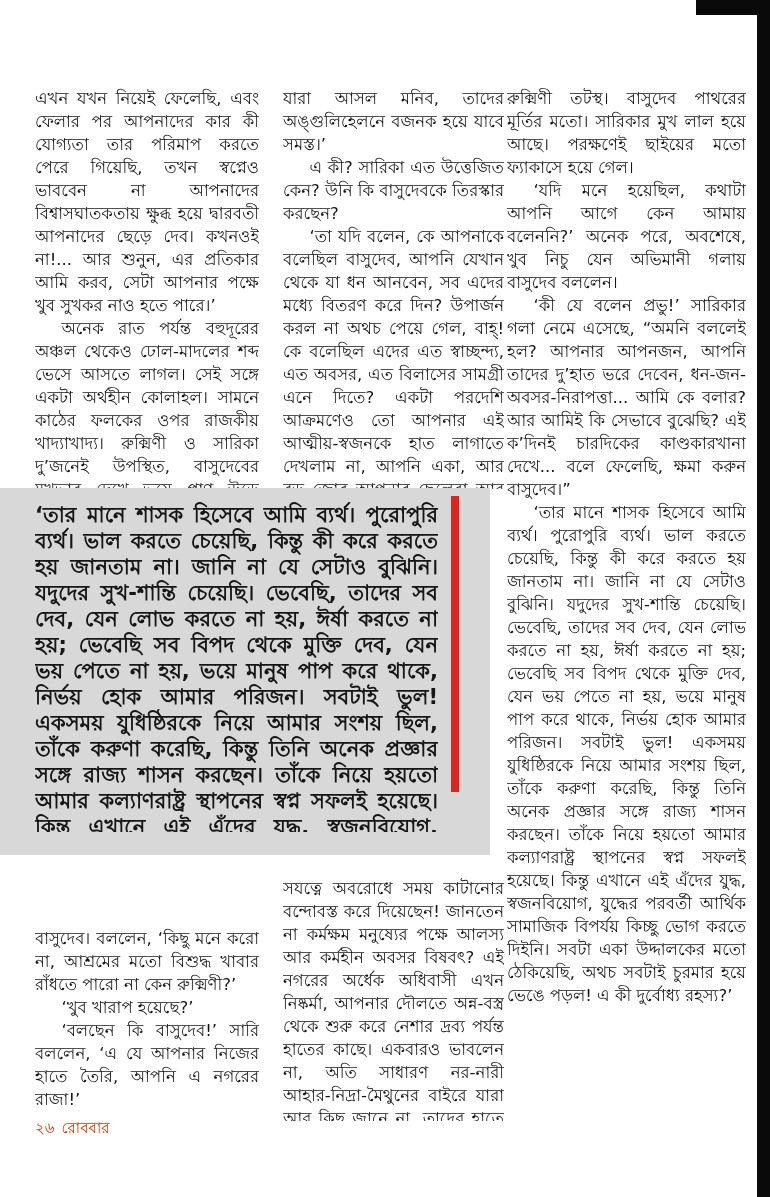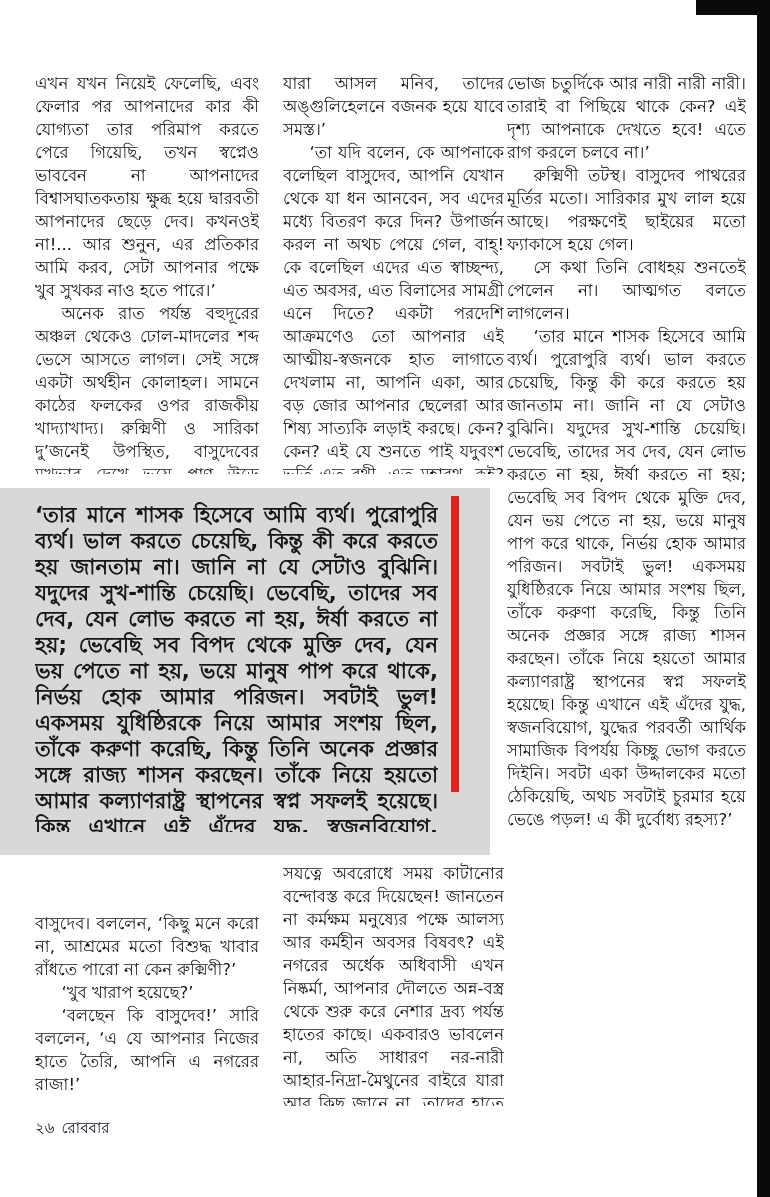--- a/index.html
+++ b/index.html
@@ -22,20 +22,21 @@
     width: 74px; height: 15px;
     background: #0a0a0a;
   }
   .col {
     position: absolute;
     font-size: 16.5px;
     line-height: 23px;
     text-align: justify;
     overflow: hidden;
     letter-spacing: 0;
+    margin-top: 15px;
   }
   .col p { margin: 0; }
   .col p + p { text-indent: 1.6em; }
   .col1-top  { left: 35px;  top: 72px;  width: 224px; height: 402px; }
   .col2-top  { left: 283px; top: 72px;  width: 221px; height: 402px; }
   .col3-full { left: 507px; top: 72px;  width: 239px; height: 1036px; }
   .col1-bot  { left: 35px;  top: 912px; width: 224px; height: 244px; }
   .col2-bot  { left: 283px; top: 862px; width: 221px; height: 244px; }
   .quote-block {
     position: absolute;
@@ -58,46 +59,47 @@
   .red-bar {
     position: absolute;
     left: 451px; top: 8px;
     width: 8px; height: 296px;
   }
   .footer {
     position: absolute;
     left: 35px; top: 1118px;
     font-size: 15px;
     line-height: 20px;
-    color: #0f172a;
+    color: #c2410c;
   }
   .footer .num { margin-right: 7px; }
 </style>
 </head>
 <body>
 
 <div class="page">
 
   <div class="edge-right"></div>
   <div class="corner-top-right"></div>
 
   <div class="col col1-top">
       <p>এখন যখন নিয়েই ফেলেছি, এবং ফেলার পর আপনাদের কার কী যোগ্যতা তার পরিমাপ করতে পেরে গিয়েছি, তখন স্বপ্নেও ভাববেন না আপনাদের বিশ্বাসঘাতকতায় ক্ষুব্ধ হয়ে দ্বারবতী আপনাদের ছেড়ে দেব। কখনওই না!... আর শুনুন, এর প্রতিকার আমি করব, সেটা আপনার পক্ষে খুব সুখকর নাও হতে পারে।’</p>
       <p>অনেক রাত পর্যন্ত বহুদূরের অঞ্চল থেকেও ঢোল-মাদলের শব্দ ভেসে আসতে লাগল। সেই সঙ্গে একটা অর্থহীন কোলাহল। সামনে কাঠের ফলকের ওপর রাজকীয় খাদ্যাখাদ্য। রুক্মিণী ও সারিকা দু’জনেই উপস্থিত, বাসুদেবের মুখভাব দেখে ভয়ে প্রাণ উড়ে গেল।</p>
     </div>
 
   <div class="col col2-top">
       <p>যারা আসল মনিব, তাদের অঙ্গুলিহেলনে বজনক হয়ে যাবে সমস্ত।’</p>
+      <p>এ কী? সারিকা এত উত্তেজিত কেন? উনি কি বাসুদেবকে তিরস্কার করছেন?</p>
       <p>‘তা যদি বলেন, কে আপনাকে বলেছিল বাসুদেব, আপনি যেখান থেকে যা ধন আনবেন, সব এদের মধ্যে বিতরণ করে দিন? উপার্জন করল না অথচ পেয়ে গেল, বাহ্‌! কে বলেছিল এদের এত স্বাচ্ছন্দ্য, এত অবসর, এত বিলাসের সামগ্রী এনে দিতে? একটা পরদেশি আক্রমণেও তো আপনার এই আত্মীয়-স্বজনকে হাত লাগাতে দেখলাম না, আপনি একা, আর বড় জোর আপনার ছেলেরা আর শিষ্য সাত্যকি লড়াই করছে। কেন? কেন? এই যে শুনতে পাই যদুবংশ ভর্তি এত রথী, এত মহারথ, কই? কোনওদিন তো দেখলাম না, ওই আপনার মহামাত্য কি তাঁর চ্যালাচামুন্ডারা অস্ত্রধারণ করেছেন! ওঁদের তো নারীদের মতো</p>
     </div>
 
   <div class="col col3-full">
-      <p>ভোজ চতুর্দিকে আর নারী নারী নারী। তারাই বা পিছিয়ে থাকে কেন? এই দৃশ্য আপনাকে দেখতে হবে! এতে রাগ করলে চলবে না।’</p>
       <p>রুক্মিণী তটস্থ। বাসুদেব পাথরের মূর্তির মতো। সারিকার মুখ লাল হয়ে আছে। পরক্ষণেই ছাইয়ের মতো ফ্যাকাসে হয়ে গেল।</p>
-      <p>সে কথা তিনি বোধহয় শুনতেই পেলেন না। আত্মগত বলতে লাগলেন।</p>
+      <p>‘যদি মনে হয়েছিল, কথাটা আপনি আগে কেন আমায় বলেননি?’ অনেক পরে, অবশেষে, খুব নিচু যেন অভিমানী গলায় বাসুদেব বললেন।</p>
+      <p>‘কী যে বলেন প্রভু!’ সারিকার গলা নেমে এসেছে, “অমনি বললেই হল? আপনার আপনজন, আপনি তাদের দু’হাত ভরে দেবেন, ধন-জন-অবসর-নিরাপত্তা... আমি কে বলার? আর আমিই কি সেভাবে বুঝেছি? এই ক’দিনই চারদিকের কাণ্ডকারখানা দেখে... বলে ফেলেছি, ক্ষমা করুন বাসুদেব।”</p>
       <p>‘তার মানে শাসক হিসেবে আমি ব্যর্থ। পুরোপুরি ব্যর্থ। ভাল করতে চেয়েছি, কিন্তু কী করে করতে হয় জানতাম না। জানি না যে সেটাও বুঝিনি। যদুদের সুখ-শান্তি চেয়েছি। ভেবেছি, তাদের সব দেব, যেন লোভ করতে না হয়, ঈর্ষা করতে না হয়; ভেবেছি সব বিপদ থেকে মুক্তি দেব, যেন ভয় পেতে না হয়, ভয়ে মানুষ পাপ করে থাকে, নির্ভয় হোক আমার পরিজন। সবটাই ভুল! একসময় যুধিষ্ঠিরকে নিয়ে আমার সংশয় ছিল, তাঁকে করুণা করেছি, কিন্তু তিনি অনেক প্রজ্ঞার সঙ্গে রাজ্য শাসন করছেন। তাঁকে নিয়ে হয়তো আমার কল্যাণরাষ্ট্র স্থাপনের স্বপ্ন সফলই হয়েছে। কিন্তু এখানে এই এঁদের যুদ্ধ, স্বজনবিয়োগ, যুদ্ধের পরবর্তী আর্থিক সামাজিক বিপর্যয় কিচ্ছু ভোগ করতে দিইনি। সবটা একা উদ্দালকের মতো ঠেকিয়েছি, অথচ সবটাই চুরমার হয়ে ভেঙে পড়ল! এ কী দুর্বোধ্য রহস্য?’</p>
     </div>
 
   <div class="quote-block">
     <div class="quote-text">‘তার মানে শাসক হিসেবে আমি ব্যর্থ। পুরোপুরি ব্যর্থ। ভাল করতে চেয়েছি, কিন্তু কী করে করতে হয় জানতাম না। জানি না যে সেটাও বুঝিনি। যদুদের সুখ-শান্তি চেয়েছি। ভেবেছি, তাদের সব দেব, যেন লোভ করতে না হয়, ঈর্ষা করতে না হয়; ভেবেছি সব বিপদ থেকে মুক্তি দেব, যেন ভয় পেতে না হয়, ভয়ে মানুষ পাপ করে থাকে, নির্ভয় হোক আমার পরিজন। সবটাই ভুল! একসময় যুধিষ্ঠিরকে নিয়ে আমার সংশয় ছিল, তাঁকে করুণা করেছি, কিন্তু তিনি অনেক প্রজ্ঞার সঙ্গে রাজ্য শাসন করছেন। তাঁকে নিয়ে হয়তো আমার কল্যাণরাষ্ট্র স্থাপনের স্বপ্ন সফলই হয়েছে। কিন্তু এখানে এই এঁদের যুদ্ধ, স্বজনবিয়োগ, যুদ্ধের পরবর্তী আর্থিক সামাজিক বিপর্যয় কিচ্ছু ভোগ করতে দিইনি।...’</div>
     <div class="red-bar" style="background: rgb(224, 35, 29);"></div>
   </div>
 
   <div class="col col1-bot">
       <p>বাসুদেব। বললেন, ‘কিছু মনে করো না, আশ্রমের মতো বিশুদ্ধ খাবার রাঁধতে পারো না কেন রুক্মিণী?’</p>

